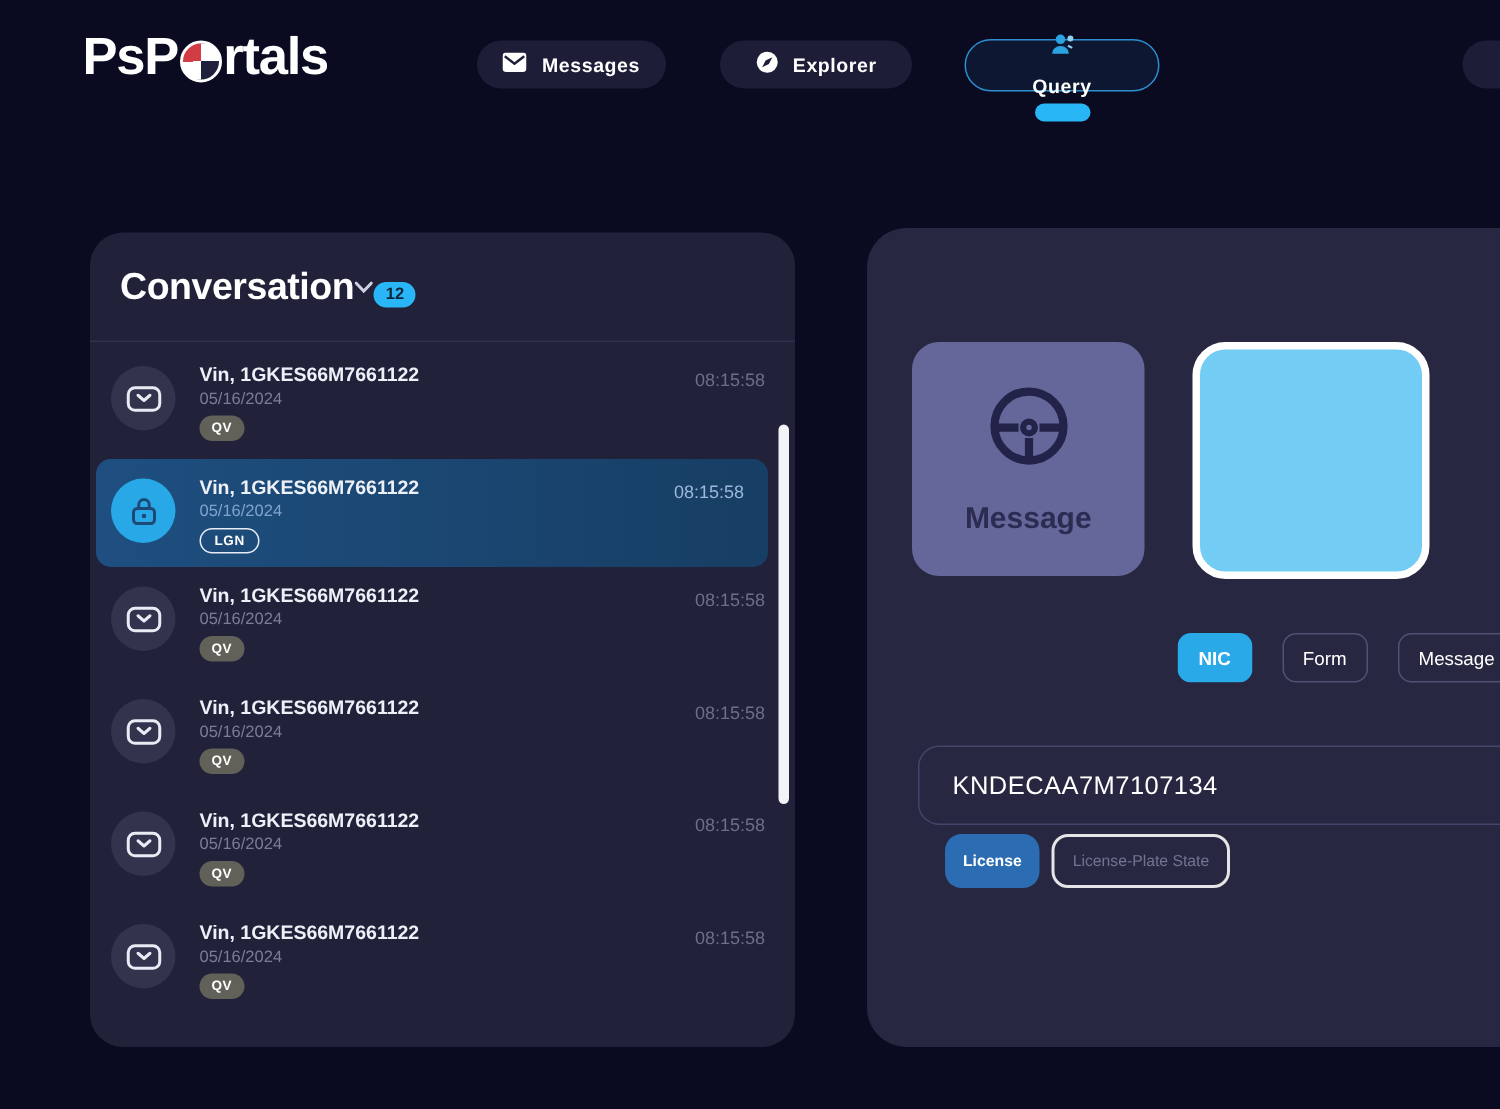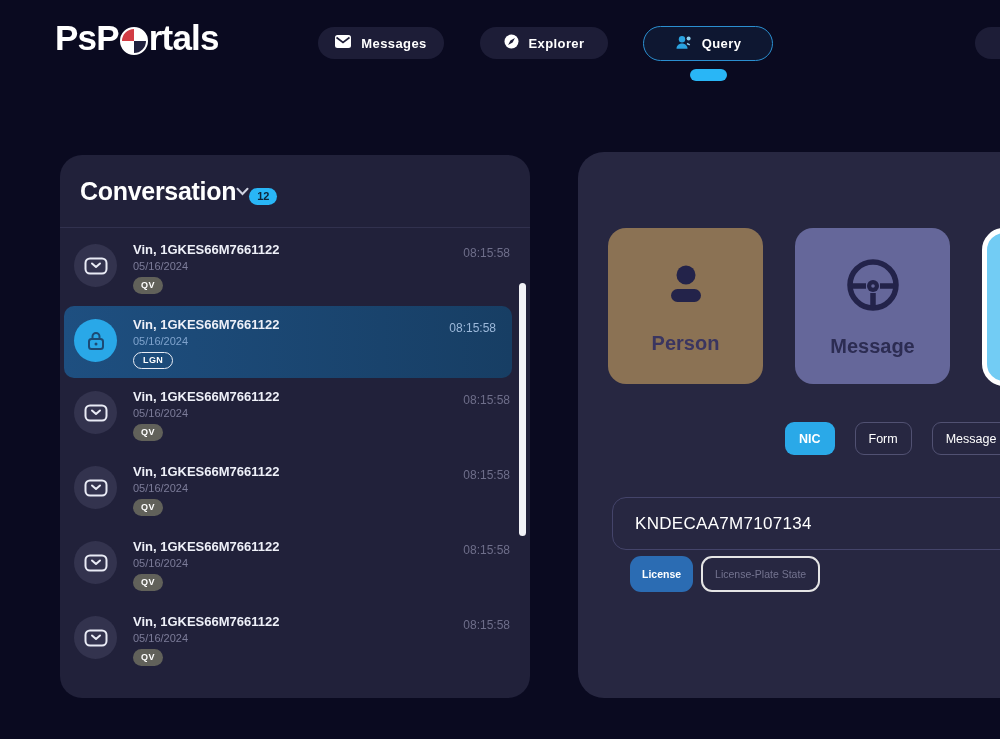--- a/index.html
+++ b/index.html
@@ -12,21 +12,21 @@
   .page{position:absolute;inset:0;overflow:hidden;}
 
   
   .logo{position:absolute;left:55px;top:18px;display:flex;align-items:center;
     color:#fff;font-size:35px;font-weight:800;letter-spacing:-0.8px;}
   .logo-circle{width:24px;height:24px;border-radius:50%;border:2px solid #fff;margin:6px 1px 0 1px;
     background:conic-gradient(#ffffff 0 25%, #20203d 25% 50%, #ffffff 50% 75%, #d23c44 75% 100%);}
   .nav-item{position:absolute;top:27px;height:32px;border-radius:18px;background:#1d1d37;
     display:flex;align-items:center;justify-content:center;gap:10px;
     color:#fff;font-size:13px;font-weight:700;letter-spacing:.4px;cursor:pointer;}
-  .nav-item.active{background:rgba(24,48,82,.35);border:1.5px solid #2b8fd0;top:26px;height:33px;}
+  .nav-item.active{background:rgba(24,48,82,.35);border:1.5px solid #2b8fd0;top:26px;height:33px;flex-direction:column;}
   .nav-indicator{position:absolute;left:690px;top:69px;width:37px;height:12px;border-radius:7px;}
 
   
   .conv-panel{position:absolute;left:60px;top:155px;width:470px;height:543px;
     background:#21213a;border-radius:22px;overflow:hidden;}
   .conv-header{height:72px;display:flex;align-items:center;padding:0 20px;
     border-bottom:1px solid #31314e;}
   .conv-title{font-size:25px;font-weight:800;color:#fff;letter-spacing:-0.3px;}
   .count-badge{background:#29b6f6;color:#0e2438;font-size:11px;font-weight:800;
     border-radius:10px;padding:3px 8px;line-height:1;margin-top:11px;}
@@ -223,29 +223,20 @@
         <span class="badge badge-solid">QV</span>
       </div>
       <div class="row-time">08:15:58</div>
     </div>
       </div>
     <div class="scrollbar"></div>
   </div>
 
   <div class="query-panel">
     <div class="cards">
-      <div class="card card-person" style="background:#8b7254;">
-        <span>
-          <svg width="54" height="54" viewBox="0 0 54 54">
-              <circle cx="27" cy="17" r="9.5" fill="#23234a"></circle>
-              <rect x="12" y="31" width="30" height="13" rx="6.5" fill="#23234a"></rect>
-            </svg>
-        </span>
-        <span class="card-label">Person</span>
-      </div>
       <div class="card card-vehicle" style="background:#65679a;">
         <span>
           <svg width="60" height="60" viewBox="0 0 60 60">
               <g fill="none" stroke="#23234a" stroke-width="5.5">
                 <circle cx="30" cy="30" r="23"></circle>
                 <path d="M8 31h15M37 31h15M30 38v15"></path>
               </g>
               <circle cx="30" cy="31" r="6" fill="#23234a"></circle>
               <circle cx="30" cy="31" r="1.8" fill="#65679a"></circle>
             </svg>

